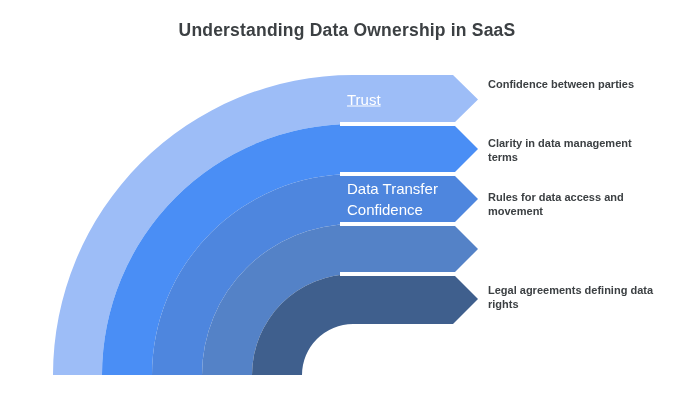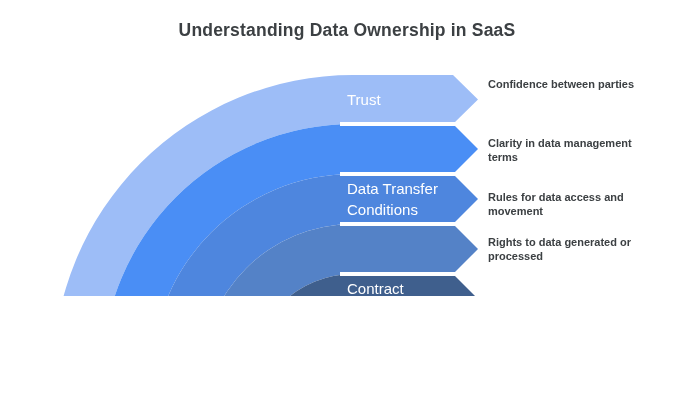--- a/index.html
+++ b/index.html
@@ -1,19 +1,19 @@
 <!DOCTYPE html>
 <html><head>
 <meta charset="utf-8">
 <style>
   html, body { margin: 0; padding: 0; background: #ffffff; }
   #stage {
     position: relative;
     width: 700px;
-    height: 296px;
+    height: 400px;
     background: #ffffff;
     overflow: hidden;
     font-family: "Liberation Sans", sans-serif;
   }
   #diagram-svg { position: absolute; left: 0; top: 0; }
   .title {
     position: absolute;
     top: 20px;
     left: 0;
     width: 694px;
@@ -36,21 +36,21 @@
   .band-desc {
     position: absolute;
     left: 488px;
     transform: translateY(-50%);
     color: #3c4043;
     font-size: 11px;
     font-weight: 700;
     line-height: 14px;
     white-space: pre-line;
   }
-  .lbl-1 { top: 99px; }
+  .lbl-1 { top: 99px; text-decoration: underline; }
   .lbl-2 { top: 149px; }
   .lbl-3 { top: 199px; }
   .lbl-4 { top: 249px; }
   .lbl-5 { top: 299px; }
   .dsc-1 { top: 84px; }
   .dsc-2 { top: 150px; }
   .dsc-3 { top: 204px; }
   .dsc-4 { top: 249px; }
   .dsc-5 { top: 297px; }
 </style>
@@ -74,25 +74,23 @@
     <rect x="340" y="122" width="140" height="4" fill="#ffffff"></rect>
     <rect x="340" y="172" width="140" height="4" fill="#ffffff"></rect>
     <rect x="340" y="222" width="140" height="4" fill="#ffffff"></rect>
     <rect x="340" y="272" width="140" height="4" fill="#ffffff"></rect>
   </svg>
 
   <div class="title">Understanding Data Ownership in SaaS</div>
 
   <div class="band-label lbl-1">Trust</div>
   <div class="band-label lbl-3">Data Transfer
-Conditions</div>
-  <div class="band-label lbl-5">Contract
-Clauses</div>
+Confidence</div>
 
   <div class="band-desc dsc-1">Confidence between parties</div>
   <div class="band-desc dsc-3">Rules for data access and
 movement</div>
   <div class="band-desc dsc-2">Clarity in data management
 terms</div>
-  <div class="band-desc dsc-4">Rights to data generated or
-processed</div>
+  <div class="band-desc dsc-5">Legal agreements defining data
+rights</div>
 
 </div>
 
 </body></html>

